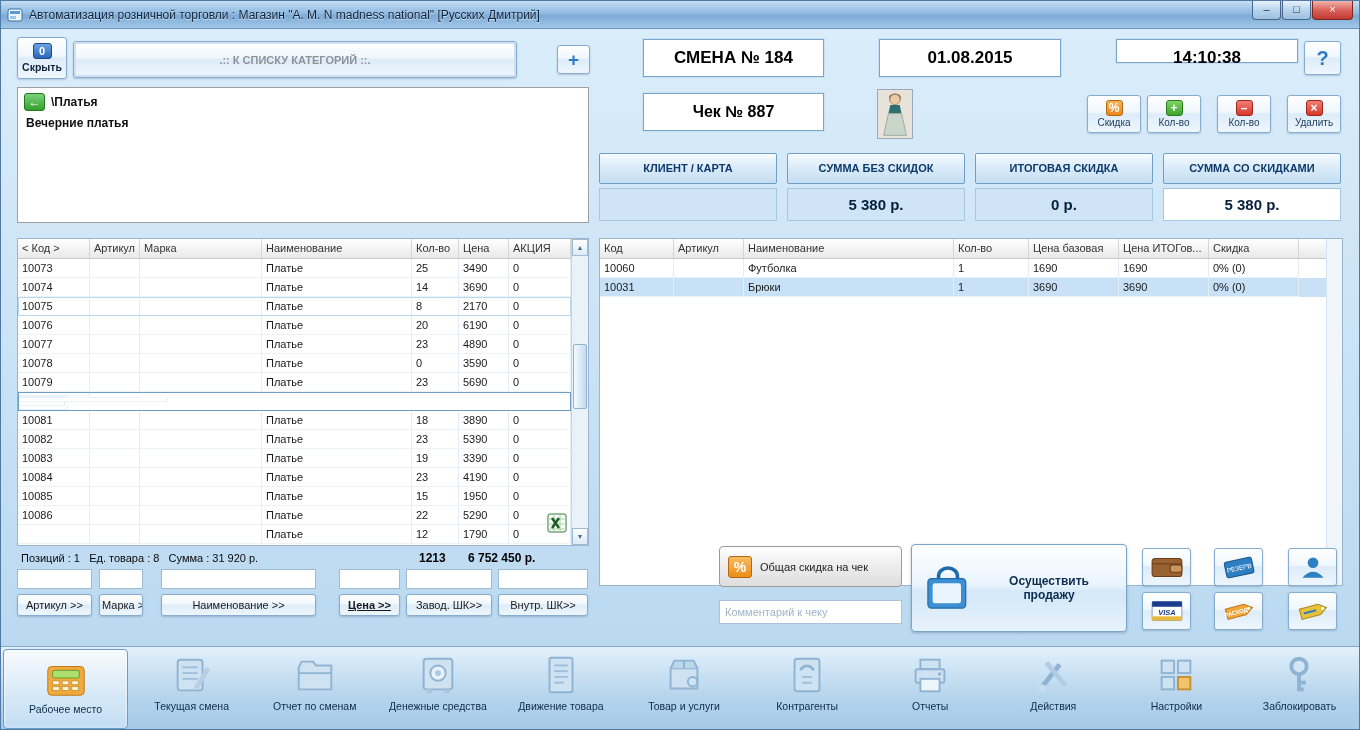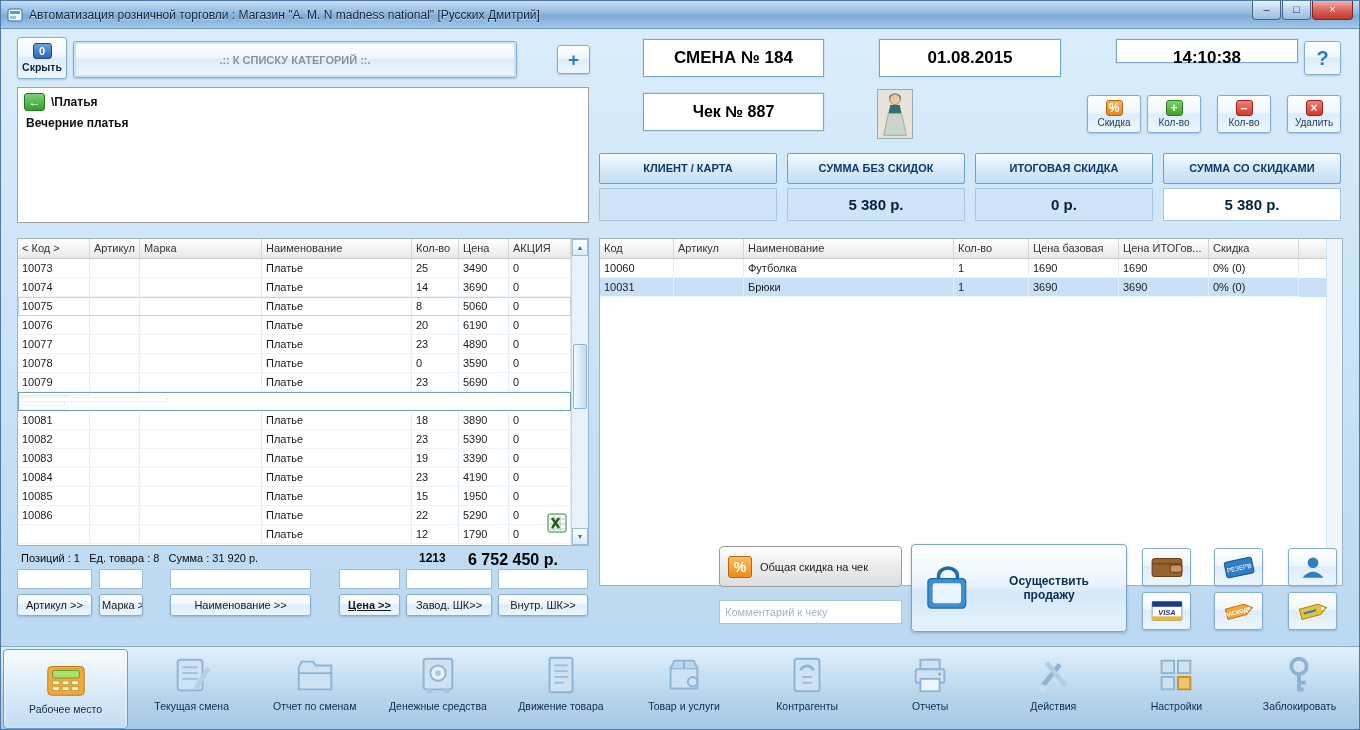--- a/index.html
+++ b/index.html
@@ -45,25 +45,25 @@
 .vscroll{position:absolute;right:0;top:0;bottom:0;width:17px;background:#eaf2f9;border-left:1px solid #c2d6e8;}
 .sc-up,.sc-down{position:absolute;left:0;right:0;height:17px;background:linear-gradient(#fdfefe,#dcebf7);border:1px solid #9fbcd6;font-size:7px;color:#4a6f92;text-align:center;line-height:15px;cursor:pointer;}
 .sc-up{top:0}.sc-down{bottom:0}
 .sc-thumb{position:absolute;left:1px;right:1px;top:105px;height:65px;background:linear-gradient(90deg,#f4fafe,#c2dcf0);border:1px solid #8fb2d0;border-radius:2px;cursor:grab;}
 .rt-track{position:absolute;right:0;top:0;bottom:0;width:16px;background:#f0f6fb;border-left:1px solid #d4e4f2;}
 .excel{position:absolute;left:546px;top:484px;width:20px;height:20px;cursor:pointer;}
 
 .cat-status{position:absolute;left:16px;top:521px;width:572px;height:16px;}
 .st-text{position:absolute;left:4px;top:2px;font-size:11px;color:#0a0a0a;white-space:pre;}
 .st-qty{position:absolute;left:402px;top:1px;font-size:12px;font-weight:bold;color:#000;}
-.st-sum{position:absolute;left:451px;top:1px;font-size:16px;font-weight:bold;color:#000;}
+.st-sum{position:absolute;left:451px;top:1px;font-size:12px;font-weight:bold;color:#000;}
 .f-input{position:absolute;top:540px;height:20px;border:1px solid #9fbcd6;background:#fff;font-size:11px;padding:0 3px;font-family:inherit;}
 .f-btn{position:absolute;top:565px;height:22px;font-size:11px;color:#1a1a1a;padding:0 2px;white-space:nowrap;overflow:hidden;}
 .f-btn.active{font-weight:bold;text-decoration:underline;}
-.fi0,.fb0{left:16px;width:75px}.fi1,.fb1{left:98px;width:44px}.fi2,.fb2{left:169px;width:141px}.fi3,.fb3{left:338px;width:61px}.fi4,.fb4{left:405px;width:86px}.fi5,.fb5{left:497px;width:90px}
+.fi0,.fb0{left:16px;width:75px}.fi1,.fb1{left:98px;width:44px}.fi2,.fb2{left:160px;width:155px}.fi3,.fb3{left:338px;width:61px}.fi4,.fb4{left:405px;width:86px}.fi5,.fb5{left:497px;width:90px}
 
 .ibox{position:absolute;background:#fff;border:1px solid #78a6cc;box-shadow:inset 0 0 0 2px #ffffff,0 0 0 1px #cadff2;font-weight:bold;text-align:center;color:#000;}
 .shift{left:642px;top:10px;width:181px;height:38px;font-size:17px;line-height:36px;}
 .date{left:878px;top:10px;width:182px;height:38px;font-size:17px;line-height:36px;}
 .time{left:1115px;top:10px;width:182px;height:24px;font-size:17px;line-height:36px;}
 .receipt-box{left:642px;top:64px;width:181px;height:38px;font-size:16px;line-height:36px;}
 .help-btn{position:absolute;left:1303px;top:12px;width:37px;height:34px;font-size:20px;font-weight:bold;color:#2d7ac8;}
 .product-img{position:absolute;left:876px;top:60px;width:36px;height:50px;border:1px solid #9aaabb;overflow:hidden;background:#e7e3da;}
 
 .act-btn{position:absolute;top:66px;width:54px;height:38px;display:flex;flex-direction:column;align-items:center;justify-content:center;gap:1px;}
@@ -160,21 +160,21 @@
             <div class="td c4">14</div>
             <div class="td c5">3690</div>
             <div class="td c6">0</div>
           </div>
           <div class="trow hov">
             <div class="td c0">10075</div>
             <div class="td c1"></div>
             <div class="td c2"></div>
             <div class="td c3">Платье</div>
             <div class="td c4">8</div>
-            <div class="td c5">5060</div>
+            <div class="td c5">2170</div>
             <div class="td c6">0</div>
           </div>
           <div class="trow">
             <div class="td c0">10076</div>
             <div class="td c1"></div>
             <div class="td c2"></div>
             <div class="td c3">Платье</div>
             <div class="td c4">20</div>
             <div class="td c5">6190</div>
             <div class="td c6">0</div>

